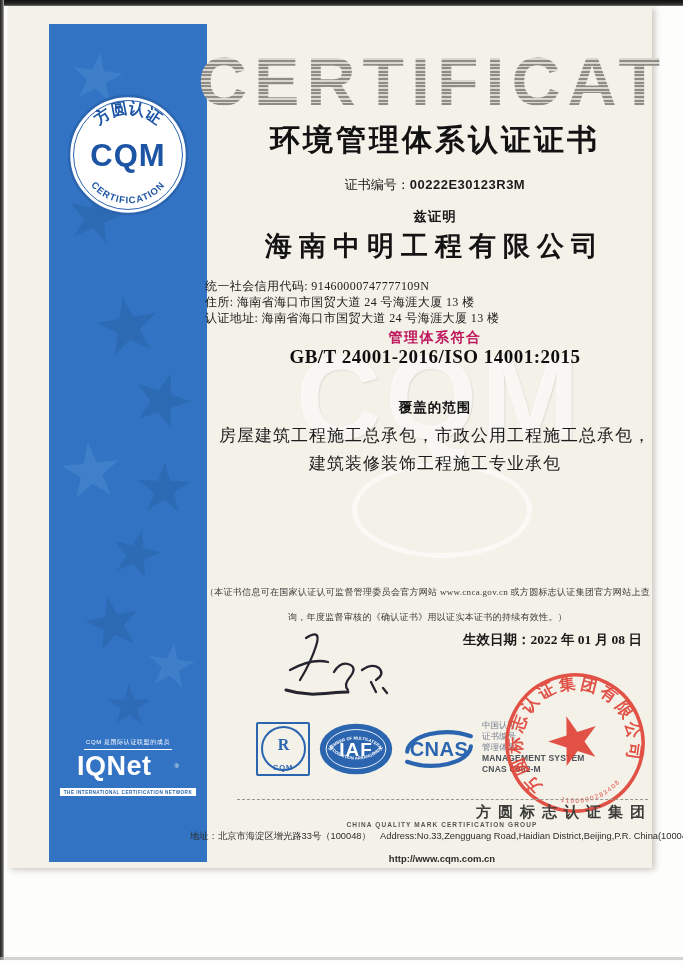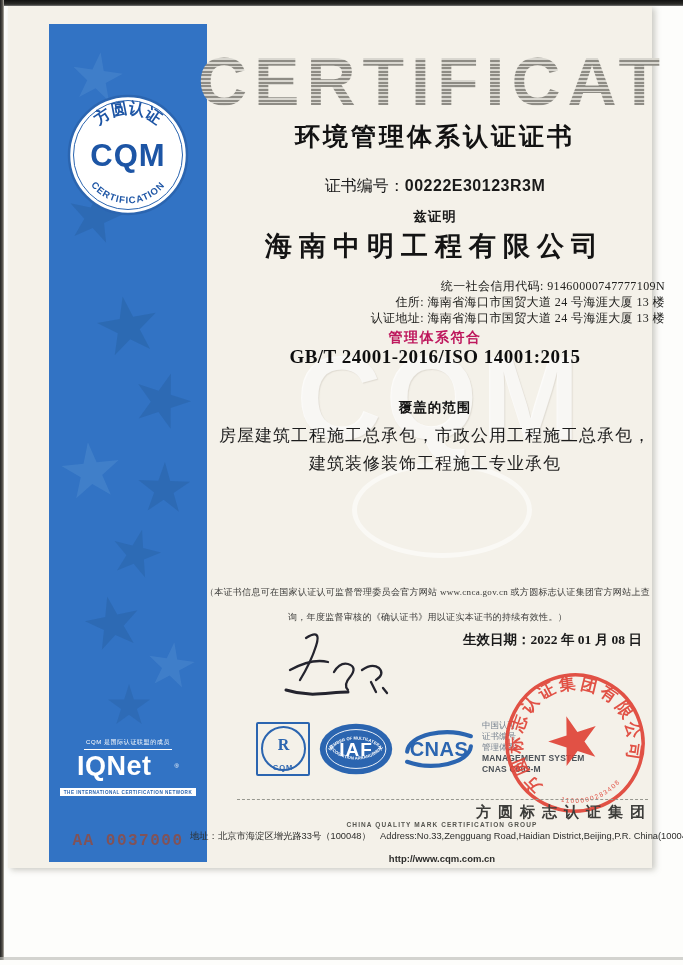--- a/index.html
+++ b/index.html
@@ -27,30 +27,30 @@
   .iqnet-reg{font-size:6px;vertical-align:top;}
   .iqnet-bar{display:inline-block;background:#fff;color:#2b65b0;font-size:4.6px;font-weight:bold;
              letter-spacing:.5px;padding:1.5px 4px;margin-top:2px;white-space:nowrap;}
   .serial{left:0;top:808px;width:158px;text-align:center;font-family:"Liberation Mono",monospace;
           font-size:16px;font-weight:bold;letter-spacing:1.5px;color:#8f4d45;opacity:.85;}
   
   .headline{left:198px;top:42px;width:470px;text-align:center;font-size:68px;font-weight:700;
             letter-spacing:7px;font-family:"Liberation Sans",sans-serif;
             background:repeating-linear-gradient(180deg,#8e8c85 0px,#8e8c85 2px,#d9d7d0 2px,#d9d7d0 3.6px);
             -webkit-background-clip:text;background-clip:text;color:transparent;white-space:nowrap;}
-  .doc-title{left:215px;top:120px;width:440px;text-align:center;font-size:25px;font-weight:bold;
+  .doc-title{left:215px;top:120px;width:440px;text-align:center;font-size:30px;font-weight:bold;
              letter-spacing:3px;color:#121212;}
-  .certno{left:215px;top:176px;width:440px;text-align:center;font-size:16px;color:#1a1a1a;
+  .certno{left:215px;top:176px;width:440px;text-align:center;font-size:13px;color:#1a1a1a;
           font-family:"Liberation Serif",serif;}
   .certno b{font-family:"Liberation Sans",sans-serif;font-weight:600;letter-spacing:.5px;}
   .certify{left:215px;top:208px;width:440px;text-align:center;font-size:13.5px;font-weight:600;
            font-family:"Liberation Serif",serif;color:#161616;letter-spacing:1px;}
   .company{left:205px;top:228px;width:460px;text-align:center;font-size:27px;font-weight:600;
            font-family:"DejaVu Serif","Liberation Serif",serif;letter-spacing:7px;color:#141414;white-space:nowrap;}
-  .infoline{left:205px;width:460px;text-align:right;font-size:12px;color:#20201e;
+  .infoline{left:205px;width:460px;text-align:left;font-size:12px;color:#20201e;
             font-family:"Liberation Serif",serif;letter-spacing:.4px;}
   .conform{left:215px;top:329px;width:440px;text-align:center;font-size:14px;font-weight:bold;
            color:#be185d;letter-spacing:1.5px;}
   .standard{left:215px;top:346px;width:440px;text-align:center;font-size:19px;font-weight:800;
             font-family:"Liberation Serif",serif;color:#0e0e0e;letter-spacing:.5px;}
   .scopelabel{left:215px;top:399px;width:440px;text-align:center;font-size:13.5px;font-weight:bold;
               color:#131313;letter-spacing:1px;}
   .scopeline{left:200px;width:470px;text-align:center;font-size:17px;color:#1c1c1c;
              font-family:"Liberation Serif",serif;letter-spacing:1px;}
   .fineprint{left:195px;width:465px;text-align:center;font-size:9px;color:#3a3a38;
@@ -119,21 +119,20 @@
     <span class="iqnet-top">CQM 是国际认证联盟的成员</span>
     <div class="iqnet-main">
       <span class="iqnet-dash"></span>
       <span class="iqnet-name">IQNet</span>
       <span class="iqnet-reg">®</span>
       <span class="iqnet-dash"></span>
     </div>
     <span class="iqnet-bar">THE INTERNATIONAL CERTIFICATION NETWORK</span>
   </div>
 
-  <div class="abs serial">AA 0037000</div>
 </div>
 
 <div class="abs watermark">CQM</div>
 <div class="abs watermark-ring"></div>
 
 <div class="abs headline">CERTIFICATE</div>
 <div class="abs doc-title">环境管理体系认证证书</div>
 
 <div class="abs certno">
   <span>证书编号：</span><b>00222E30123R3M</b>

